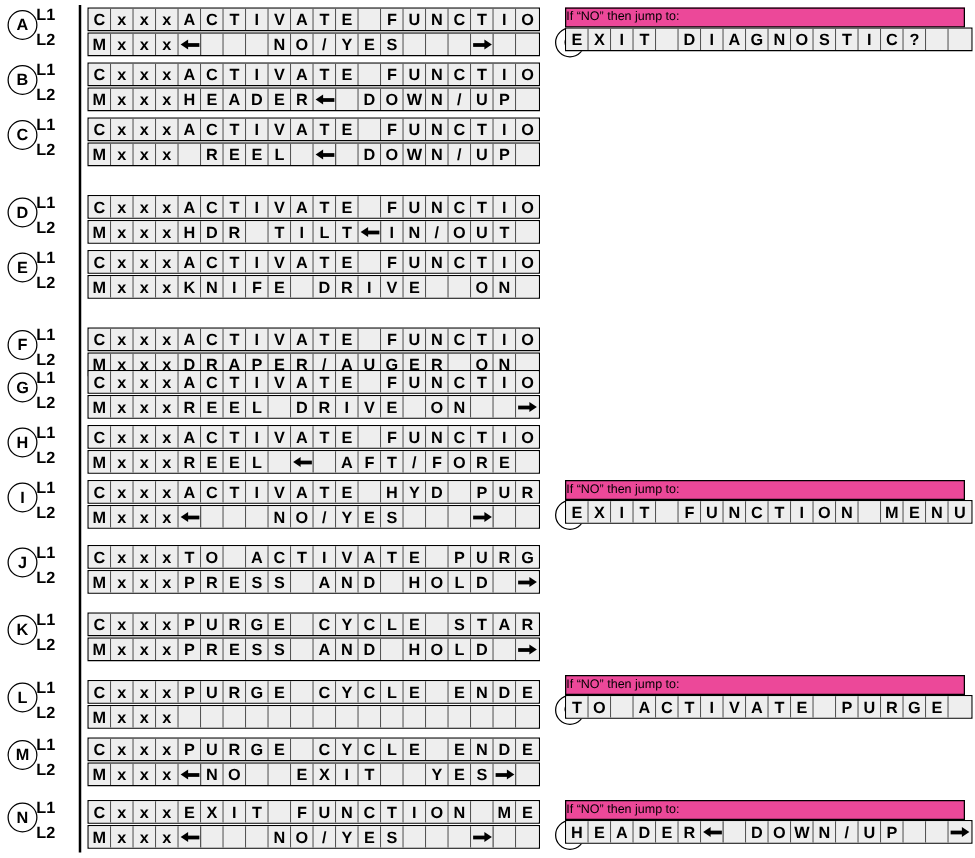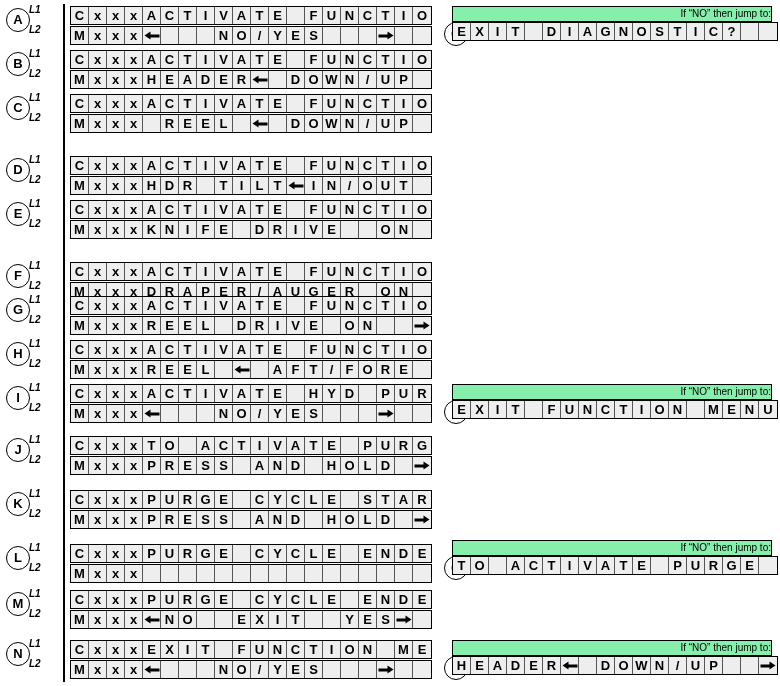--- a/index.html
+++ b/index.html
@@ -7,21 +7,21 @@
   #sheet{position:relative;width:780px;height:686px;}
 
   
   .vrule{position:absolute;left:63px;top:4px;width:2px;height:678px;background:#000;}
 
   .group{position:absolute;left:0;}
   .badge{
     position:absolute;left:6px;width:22px;height:22px;border:1.5px solid #000;border-radius:50%;
     font-size:13px;font-weight:bold;text-align:center;line-height:21px;color:#000;background:#fff;
   }
-  .lblL{position:absolute;left:29px;font-size:10px;font-weight:bold;color:#000;font-style:italic;}
+  .lblL{position:absolute;left:29px;font-size:13px;font-weight:bold;color:#000;}
 
   
   .lcd{position:absolute;left:70px;display:flex;height:19px;box-sizing:border-box;
        border:1px solid #000;background:#fff;}
   .cell{
     width:18px;height:17px;box-sizing:border-box;border-right:1px solid #555;
     background:#eeeeee;
     font-family:"Liberation Sans",sans-serif;font-size:13px;font-weight:bold;
     color:#000;text-align:center;line-height:17px;overflow:hidden;
   }
@@ -34,22 +34,22 @@
   .arrow .shaft{position:absolute;top:3px;height:3px;background:#000;}
   .arrow .head{position:absolute;top:0;width:0;height:0;}
   .arrR .shaft{left:0;width:10px;}
   .arrR .head{right:0;border-top:4.5px solid transparent;border-bottom:4.5px solid transparent;border-left:6px solid #000;}
   .arrL .shaft{right:0;width:10px;}
   .arrL .head{left:0;border-top:4.5px solid transparent;border-bottom:4.5px solid transparent;border-right:6px solid #000;}
 
   
   .jump{position:absolute;}
   .jump .hdr{
-    position:absolute;left:0;top:0;height:16px;box-sizing:border-box;border:1px solid #000;background:#86efac;
-    font-size:10px;color:#000;text-align:right;line-height:14px;
+    position:absolute;left:0;top:0;height:16px;box-sizing:border-box;border:1px solid #000;background:#ec4899;
+    font-size:10px;color:#000;text-align:left;line-height:14px;
   }
   .jump .badge2{
     position:absolute;left:0;width:22px;height:22px;border:1.5px solid #000;border-radius:50%;
     font-size:13px;font-weight:bold;text-align:center;line-height:21px;color:#000;background:#fff;
   }
   .jump .lcd2{position:absolute;display:flex;height:19px;box-sizing:border-box;border:1px solid #000;background:#fff;}
 </style>
 </head>
 <body>
 

